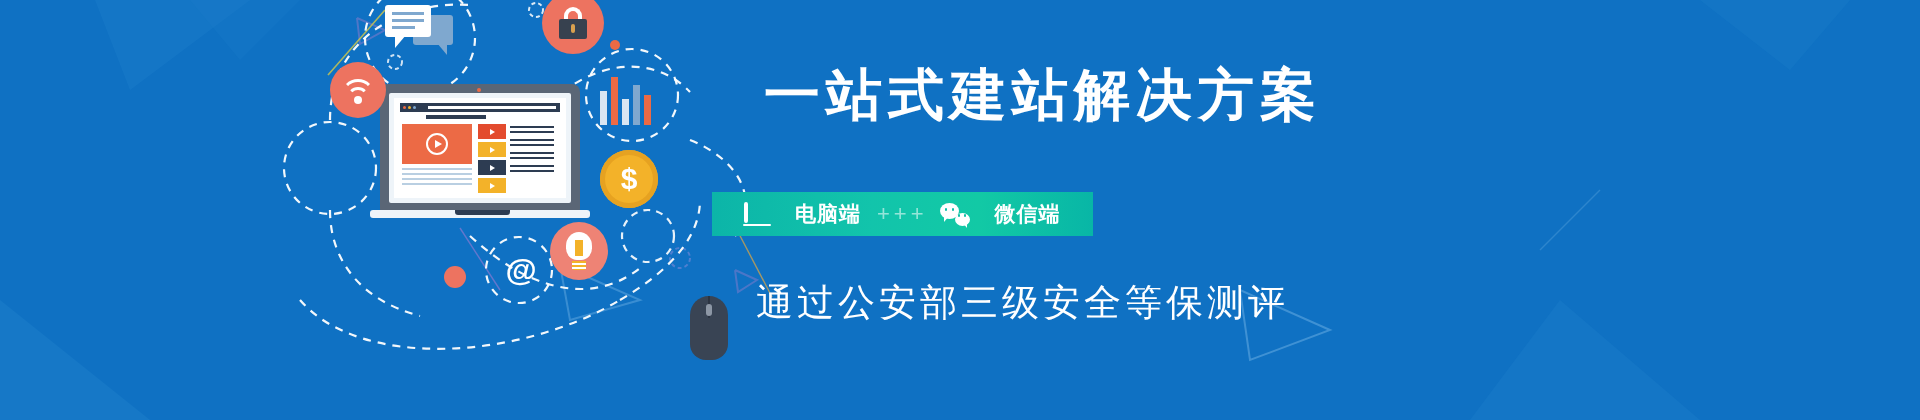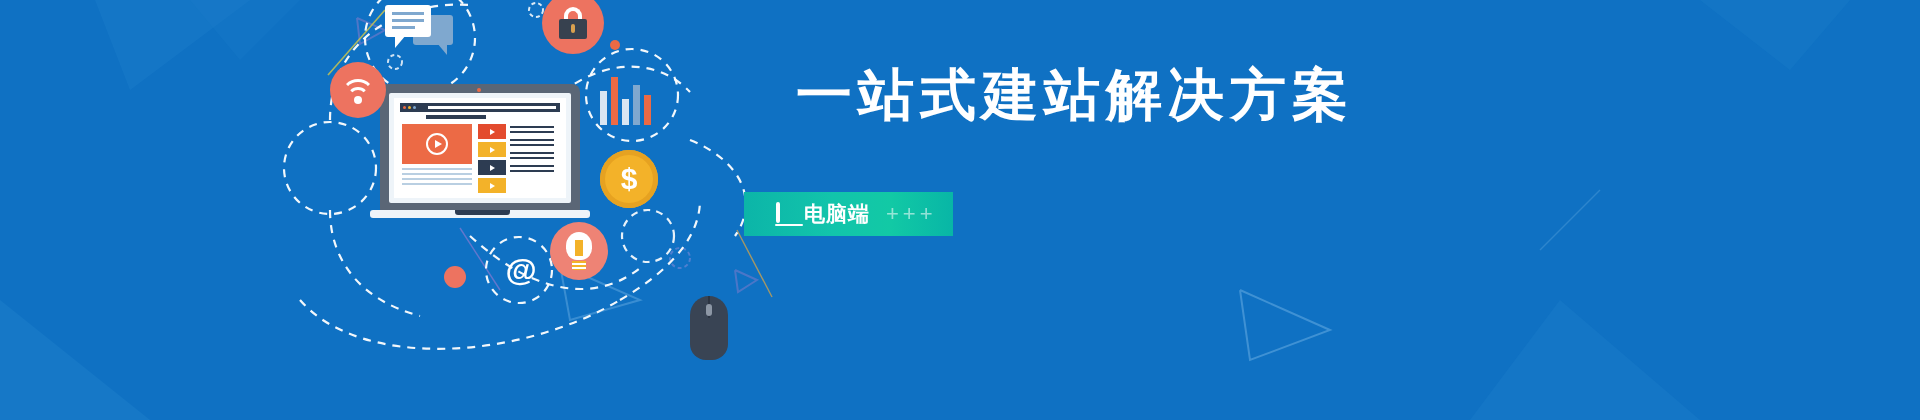--- a/index.html
+++ b/index.html
@@ -116,32 +116,32 @@
   .lock-body i { position:absolute; left:12px; top:5px; width:4px; height:9px; background:#d9a04f; border-radius:2px; }
   
   .wifi-arc { border:3px solid #fff; border-bottom-color:transparent; border-left-color:transparent; border-right-color:transparent; border-radius:50%; position:absolute; }
   
   .bub { position:absolute; border-radius:3px; }
   .bub-tail { position:absolute; width:0; height:0; }
   
   .at-glyph { color:#fff; font-size:32px; font-weight:bold; line-height:1; }
 
   
-  .content { position:absolute; left:756px; top:0; width:1160px; height:420px; }
+  .content { position:absolute; left:724px; top:0; width:1160px; height:420px; }
   .headline {
     position:absolute; left:40px; top:58px;
     font-size:56px; font-weight:bold; color:#ffffff;
     letter-spacing:6px; white-space:nowrap;
   }
   .pill {
     position:absolute; left:-12px; top:192px; height:44px;
     background:linear-gradient(90deg,#0cb5a8 0%,#12c4ab 42%,#12c9a5 70%,#08b6a6 100%);
     display:flex; align-items:center; padding:0 18px; gap:0;
   }
-  .pill-item { display:flex; align-items:center; gap:2px; padding:0 14px; }
+  .pill-item { display:flex; align-items:center; gap:25px; padding:0 14px; }
   .pill-label { color:#fff; font-size:21px; font-weight:bold; letter-spacing:1px; white-space:nowrap; }
   .plus { color:rgba(255,255,255,.55); font-size:22px; font-weight:300; padding:0 2px; }
   .ic { display:block; }
   .ic-monitor { width:26px; height:20px; position:relative; }
   .ic-monitor .scr { width:24px; height:16px; border:2.4px solid #fff; border-radius:2px; }
   .ic-monitor .base { position:absolute; left:-1px; bottom:-2px; width:28px; height:2.4px; background:#fff; border-radius:2px; }
   .ic-tablet { width:19px; height:25px; border:2.4px solid #fff; border-radius:3px; position:relative; }
   .ic-tablet i { position:absolute; left:6px; bottom:1.5px; width:5px; height:2px; border-radius:1px; background:#fff; }
   .ic-phone { width:14px; height:25px; border:2.4px solid #fff; border-radius:3px; position:relative; }
   .ic-phone i { position:absolute; left:3.5px; bottom:1.5px; width:5px; height:2px; border-radius:1px; background:#fff; }
@@ -342,16 +342,28 @@
       </div>
 
       <span class="plus">+</span>
 
 
       <span class="plus">+</span>
 
 
       <span class="plus">+</span>
 
-    </div>
-
+      <div class="pill-item">
+        <span class="ic ic-wechat">
+          <span class="wc-big"></span>
+          <span class="wc-eye" style="left:5px;top:6px"></span>
+          <span class="wc-eye" style="left:12px;top:6px"></span>
+          <span class="wc-sm"></span>
+          <span class="wc-eye" style="left:18px;top:12px"></span>
+          <span class="wc-eye" style="left:24px;top:12px"></span>
+        </span>
+        <span class="pill-label">微信端</span>
+      </div>
+    </div>
+
+    <div class="subline">通过公安部三级安全等保测评</div>
   </div>
 </div>
 
 </body></html>

